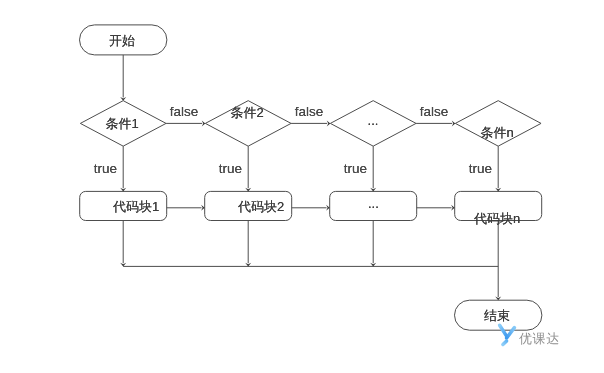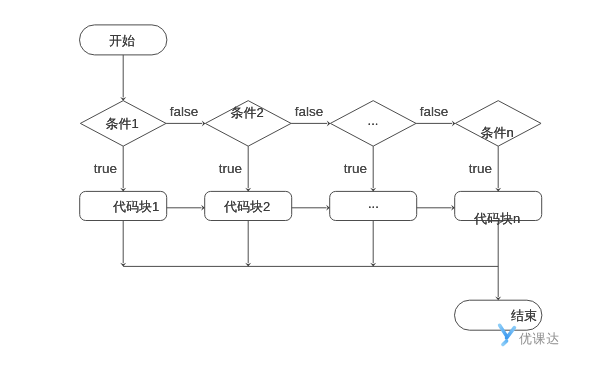--- a/index.html
+++ b/index.html
@@ -93,24 +93,24 @@
       <path d="M 486.6 340.9 L 482.9 344.5" stroke="url(#wmg3)" stroke-width="3.5" stroke-linecap="round" fill="none"></path>
     </g>
   </svg>
 
   <div class="lbl node" style="left:102.00px;top:39.6px">开始</div>
   <div class="lbl node" style="left:102.00px;top:123.4px"><span>条件</span><span>1</span></div>
   <div class="lbl node" style="left:227.00px;top:112px"><span>条件</span><span>2</span></div>
   <div class="lbl node" style="left:352.95px;top:119.7px">...</div>
   <div class="lbl node" style="left:477.00px;top:132px"><span>条件</span><span>n</span></div>
   <div class="lbl node" style="left:116px;top:206.2px"><span>代码块</span><span>1</span></div>
-  <div class="lbl node" style="left:227.00px;top:206.2px"><span>代码块</span><span>2</span></div>
+  <div class="lbl node" style="left:241px;top:206.2px"><span>代码块</span><span>2</span></div>
   <div class="lbl node" style="left:353.35px;top:202.5px">...</div>
   <div class="lbl node" style="left:477.00px;top:218px"><span>代码块</span><span>n</span></div>
-  <div class="lbl node" style="left:504px;top:315.1px">结束</div>
+  <div class="lbl node" style="left:477.00px;top:315.1px">结束</div>
 
   <div class="lbl edgelbl" style="left:164.0px;top:111.0px">false</div>
   <div class="lbl edgelbl" style="left:289.0px;top:111.0px">false</div>
   <div class="lbl edgelbl" style="left:414.0px;top:111.0px">false</div>
   <div class="lbl edgelbl" style="left:85.4px;top:168.4px">true</div>
   <div class="lbl edgelbl" style="left:210.4px;top:168.4px">true</div>
   <div class="lbl edgelbl" style="left:335.4px;top:168.4px">true</div>
   <div class="lbl edgelbl" style="left:460.4px;top:168.4px">true</div>
 
   <div class="wm wm-text" style="left:499.0px;top:331.8px">优课达</div>

